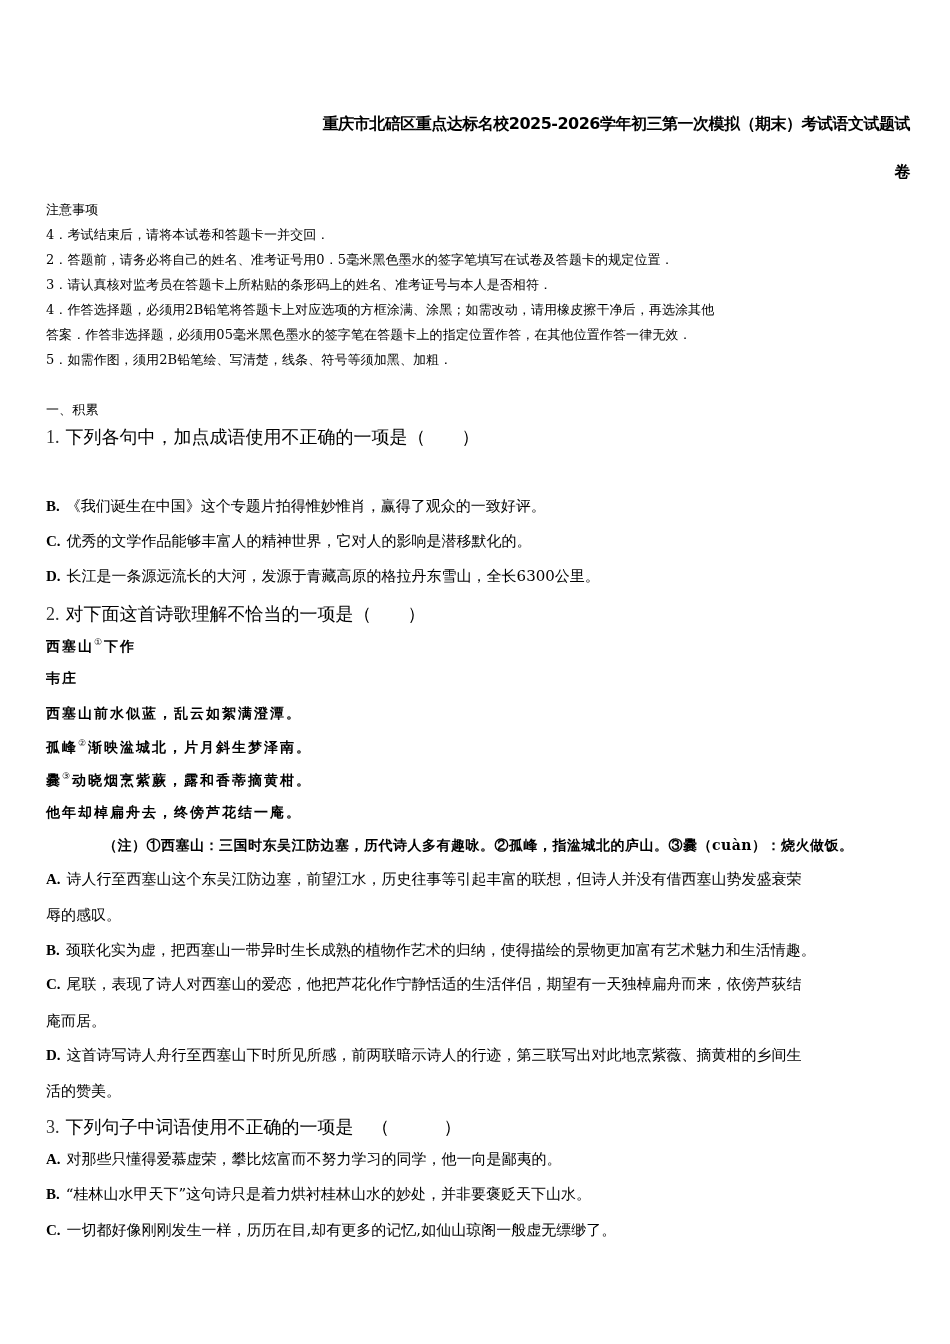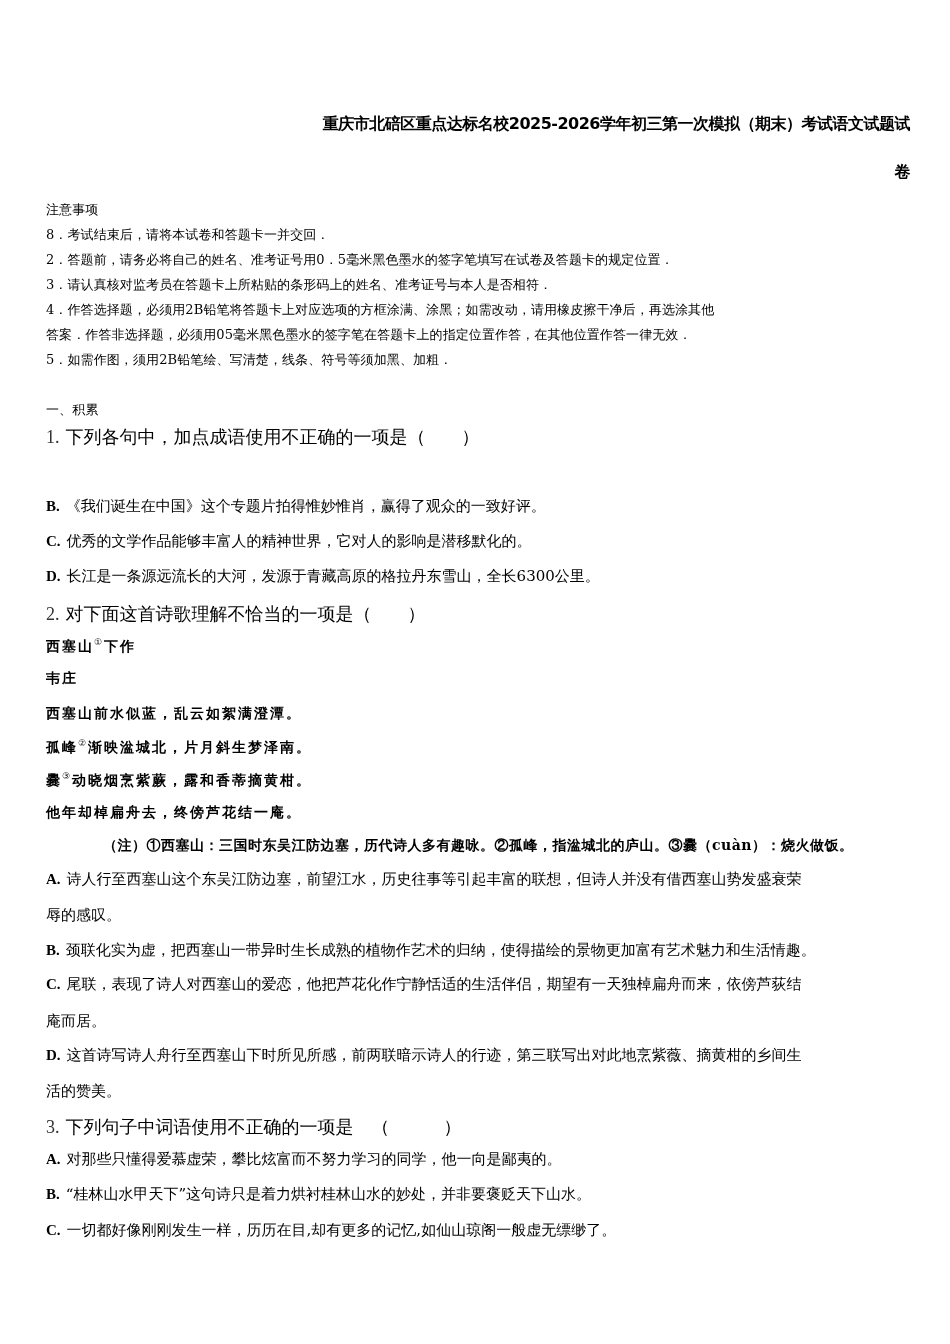--- a/index.html
+++ b/index.html
@@ -81,21 +81,21 @@
   </style>
 </head>
 <body>
 
 <div class="page">
 
   <div class="title" style="top:116px;">重庆市北碚区重点达标名校2025-2026学年初三第一次模拟（期末）考试语文试题试</div>
   <div class="title" style="top:164px;">卷</div>
 
   <div class="line notice" style="top:203px;">注意事项</div>
-  <div class="line notice" style="top:228px;">8．考试结束后，请将本试卷和答题卡一并交回．</div>
+  <div class="line notice" style="top:228px;">4．考试结束后，请将本试卷和答题卡一并交回．</div>
   <div class="line notice" style="top:253px;">2．答题前，请务必将自己的姓名、准考证号用0．5毫米黑色墨水的签字笔填写在试卷及答题卡的规定位置．</div>
   <div class="line notice" style="top:278px;">3．请认真核对监考员在答题卡上所粘贴的条形码上的姓名、准考证号与本人是否相符．</div>
   <div class="line notice" style="top:303px;">4．作答选择题，必须用2B铅笔将答题卡上对应选项的方框涂满、涂黑；如需改动，请用橡皮擦干净后，再选涂其他</div>
   <div class="line notice" style="top:328px;">答案．作答非选择题，必须用05毫米黑色墨水的签字笔在答题卡上的指定位置作答，在其他位置作答一律无效．</div>
   <div class="line notice" style="top:353px;">5．如需作图，须用2B铅笔绘、写清楚，线条、符号等须加黑、加粗．</div>
 
   <div class="line notice" style="top:403px;">一、积累</div>
 
   <div class="line q" style="top:428px;">
     <span class="num">1.</span><span>下列各句中，加点成语使用不正确的一项是（　　）</span>

